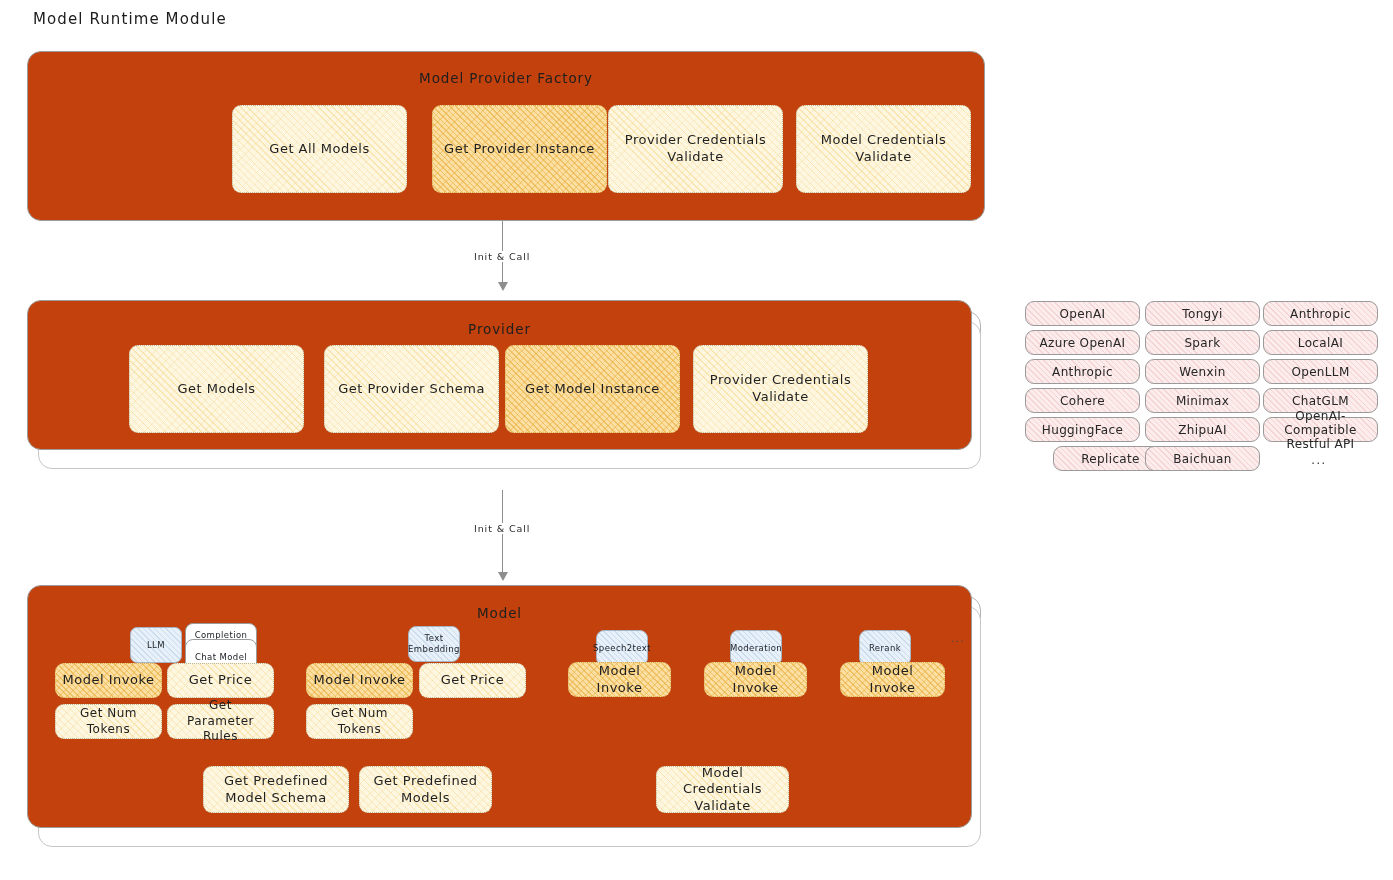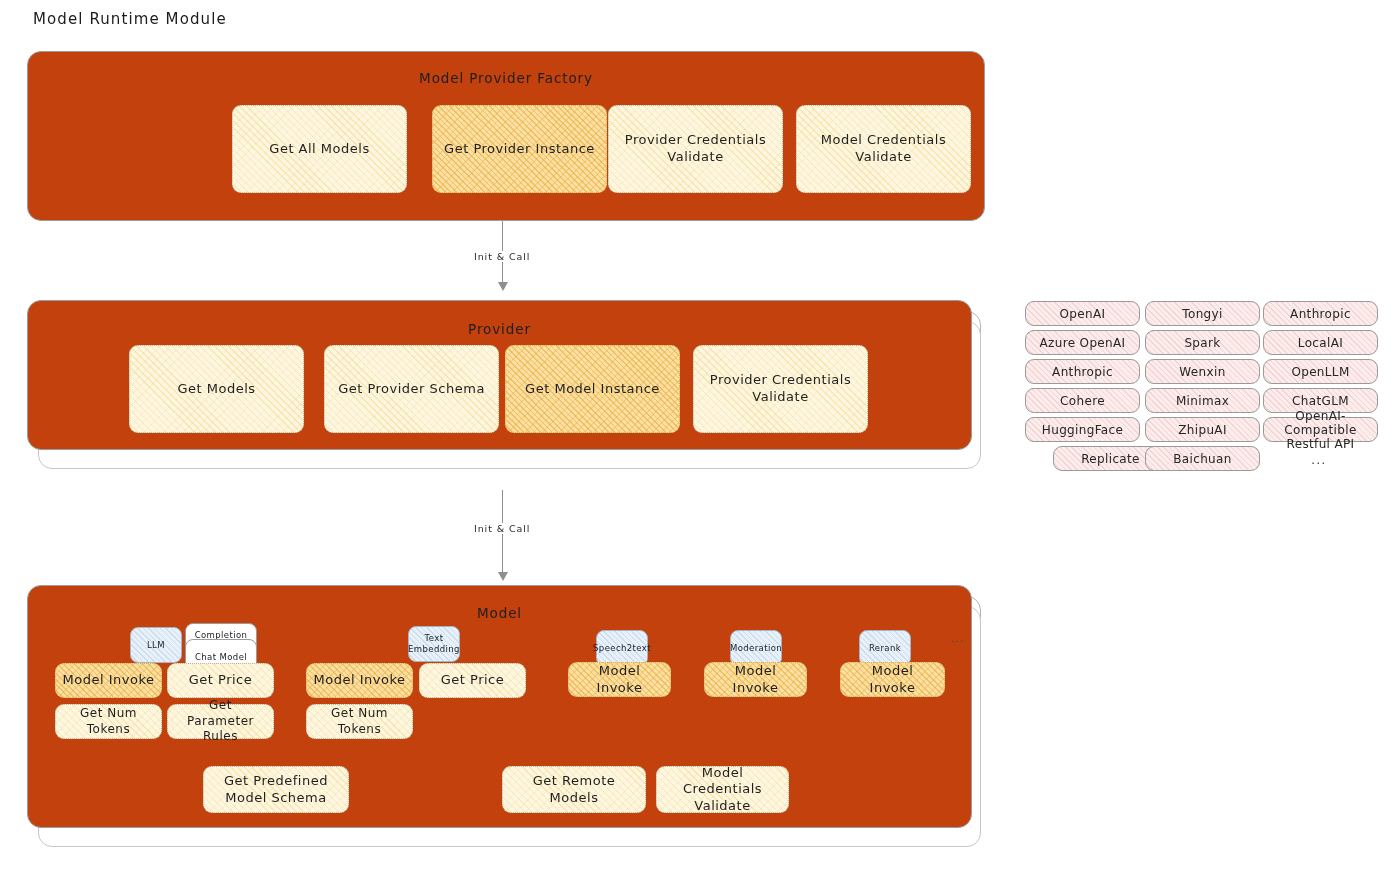--- a/index.html
+++ b/index.html
@@ -160,21 +160,21 @@
   </div>
 
   <div class="arrow-line" style="left:502px;top:490px;height:86px;"></div>
   <div class="arrow-head" style="left:498px;top:572px;"></div>
   <div class="hand arrow-label" style="left:470px;top:523px;">Init &amp; Call</div>
 
   <div class="panel stack" style="left:27px;top:585px;width:945px;height:243px;">
     <div class="hand panel-title" style="top:19px;">Model</div>
   </div>
 
-  <div class="hand chip" style="left:130px;top:627px;width:52px;height:23px;">LLM</div>
+  <div class="hand chip" style="left:130px;top:627px;width:52px;height:23px;border-radius:7px;">LLM</div>
   <div class="hand chip plain" style="left:185px;top:623px;width:72px;height:15px;">Completion Model</div>
   <div class="hand chip plain" style="left:185px;top:639px;width:72px;height:15px;">Chat Model</div>
   <div class="hand node hl" style="left:55px;top:663px;width:107px;height:35px;">Model Invoke</div>
   <div class="hand node" style="left:167px;top:663px;width:107px;height:35px;">Get Price</div>
   <div class="hand node sm" style="left:55px;top:704px;width:107px;height:35px;">Get Num Tokens</div>
   <div class="hand node sm" style="left:167px;top:704px;width:107px;height:35px;">Get Parameter Rules</div>
 
   <div class="hand chip" style="left:364px;top:626px;width:52px;height:25px;margin-left:44px;">Text Embedding</div>
   <div class="hand node hl" style="left:306px;top:663px;width:107px;height:35px;">Model Invoke</div>
   <div class="hand node" style="left:419px;top:663px;width:107px;height:35px;">Get Price</div>
@@ -185,16 +185,16 @@
 
   <div class="hand chip" style="left:730px;top:630px;width:52px;height:17px;">Moderation</div>
   <div class="hand node hl" style="left:704px;top:662px;width:103px;height:35px;">Model Invoke</div>
 
   <div class="hand chip" style="left:859px;top:630px;width:52px;height:17px;">Rerank</div>
   <div class="hand node hl" style="left:840px;top:662px;width:105px;height:35px;">Model Invoke</div>
 
   <div class="hand ellipsis" style="left:951px;top:632px;font-size:11px;">...</div>
 
   <div class="hand node" style="left:203px;top:766px;width:146px;height:47px;">Get Predefined Model Schema</div>
-  <div class="hand node" style="left:502px;top:766px;width:144px;height:47px;">Get Remote Models</div>
+  <div class="hand node" style="left:359px;top:766px;width:133px;height:47px;">Get Predefined Models</div>
   <div class="hand node" style="left:656px;top:766px;width:133px;height:47px;">Model Credentials Validate</div>
 
 </div>
 
 </body></html>

